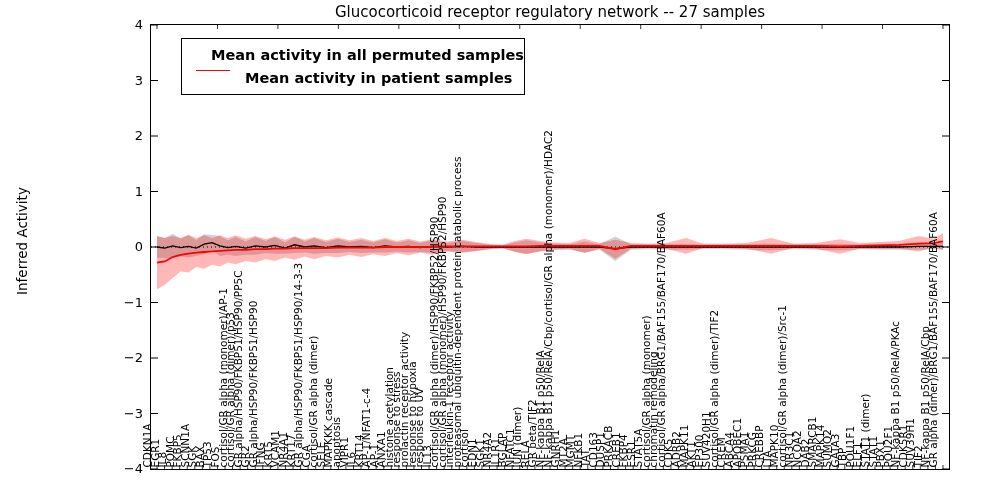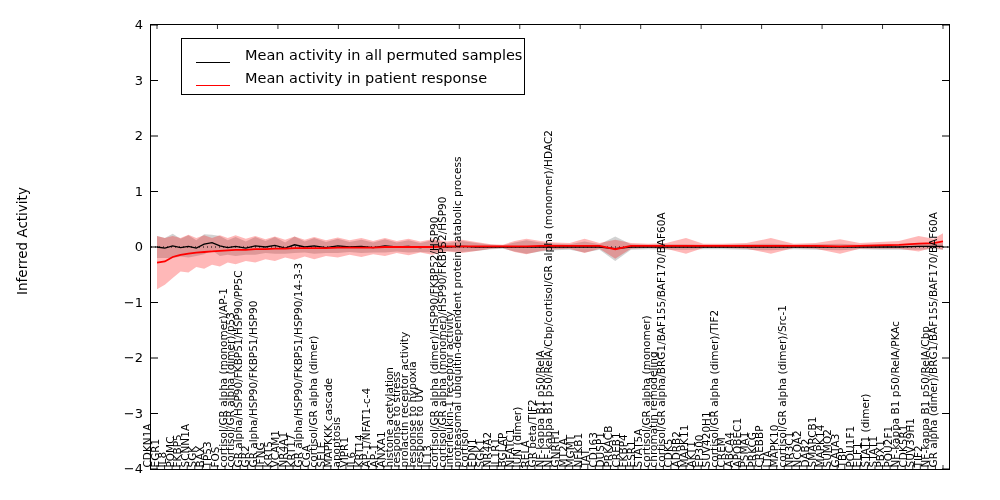--- a/index.html
+++ b/index.html
@@ -31,28 +31,29 @@
   }
   .xlabels span{
     position:absolute;bottom:3px;white-space:nowrap;font-size:10.5px;line-height:1;
     transform-origin:0 100%;transform:rotate(-90deg);
   }
   .legend{
     position:absolute;left:181px;top:38px;width:344px;height:57px;
     border:1px solid #000;background:#fff;box-sizing:border-box;
     display:flex;flex-direction:column;justify-content:space-evenly;
   }
-  .legend-row{display:flex;align-items:flex-end;padding-left:14px;}
+  .legend-row{display:flex;align-items:flex-start;padding-left:14px;font-weight:bold;}
   .legend-line{display:inline-block;width:34px;height:0;border-top:1.7px solid #000;margin-right:15px;}
   .legend-text{font-size:14.5px;white-space:nowrap;}
 </style>
 </head>
 <body>
 
 <div class="figure">
+  <div class="title">Glucocorticoid receptor regulatory network -- 27 samples</div>
 
   <div class="ylabel">Inferred Activity</div>
 
   <div class="yticks" id="yticks">
       <span style="left: 107px; top: 18px;">4</span>
       <span style="left: 107px; top: 73.5px;">3</span>
       <span style="left: 107px; top: 129px;">2</span>
       <span style="left: 107px; top: 184.5px;">1</span>
       <span style="left: 107px; top: 240px;">0</span>
       <span style="left: 107px; top: 295.5px;">−1</span>
@@ -316,16 +317,16 @@
       <span style="left: 788px;">GR alpha (dimer)/BRG1/BAF155/BAF170/BAF60A</span>
     </div>
 
   <div class="legend">
     <div class="legend-row">
       <span class="legend-line" id="leg-line-0" style="border-top-color: rgb(0, 0, 0);"></span>
       <span class="legend-text">Mean activity in all permuted samples</span>
     </div>
     <div class="legend-row">
       <span class="legend-line" id="leg-line-1" style="border-top-color: rgb(255, 0, 0);"></span>
-      <span class="legend-text">Mean activity in patient response</span>
+      <span class="legend-text">Mean activity in patient samples</span>
     </div>
   </div>
 </div>
 
 </body></html>

